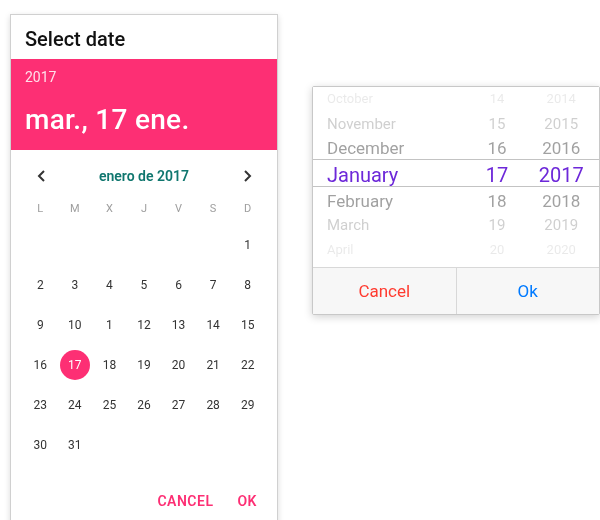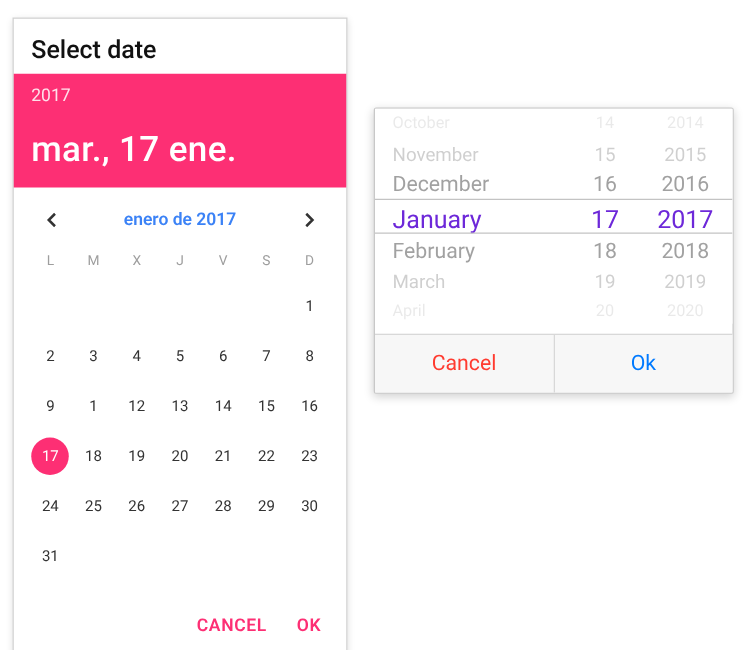--- a/index.html
+++ b/index.html
@@ -57,21 +57,21 @@
     align-items: center;
     justify-content: center;
     cursor: pointer;
     font-size: 14px;
     color: #333;
     user-select: none;
   }
   .android .monthbar .month-label {
     font-size: 14px;
     font-weight: 600;
-    color: #3b82f6;
+    color: #0f766e;
   }
   .android .grid {
     display: grid;
     grid-template-columns: repeat(7, 1fr);
     gap: 0;
     padding: 2px 12px 4px;
     text-align: center;
   }
   .android .dow {
     font-size: 11px;
@@ -110,21 +110,21 @@
     color: #fd2f74;
     font-size: 14px;
     font-weight: 600;
     letter-spacing: .5px;
     cursor: pointer;
   }
 
   
   .ios {
     position: absolute;
-    left: 299px;
+    left: 312px;
     top: 86px;
     width: 288px;
     border: 1px solid #c8c8c8;
     box-shadow: 0 2px 8px rgba(0,0,0,.18);
     background: #fff;
     border-radius: 2px;
   }
   .ios .wheel-area {
     position: relative;
     height: 172px;
@@ -238,20 +238,23 @@
         <span>6</span>
       </div>
       <div class="day">
         <span>7</span>
       </div>
       <div class="day">
         <span>8</span>
       </div>
       <div class="day">
         <span>9</span>
+      </div>
+      <div class="day">
+        <span>10</span>
       </div>
       <div class="day">
         <span>1</span>
       </div>
       <div class="day">
         <span>12</span>
       </div>
       <div class="day">
         <span>13</span>
       </div>

